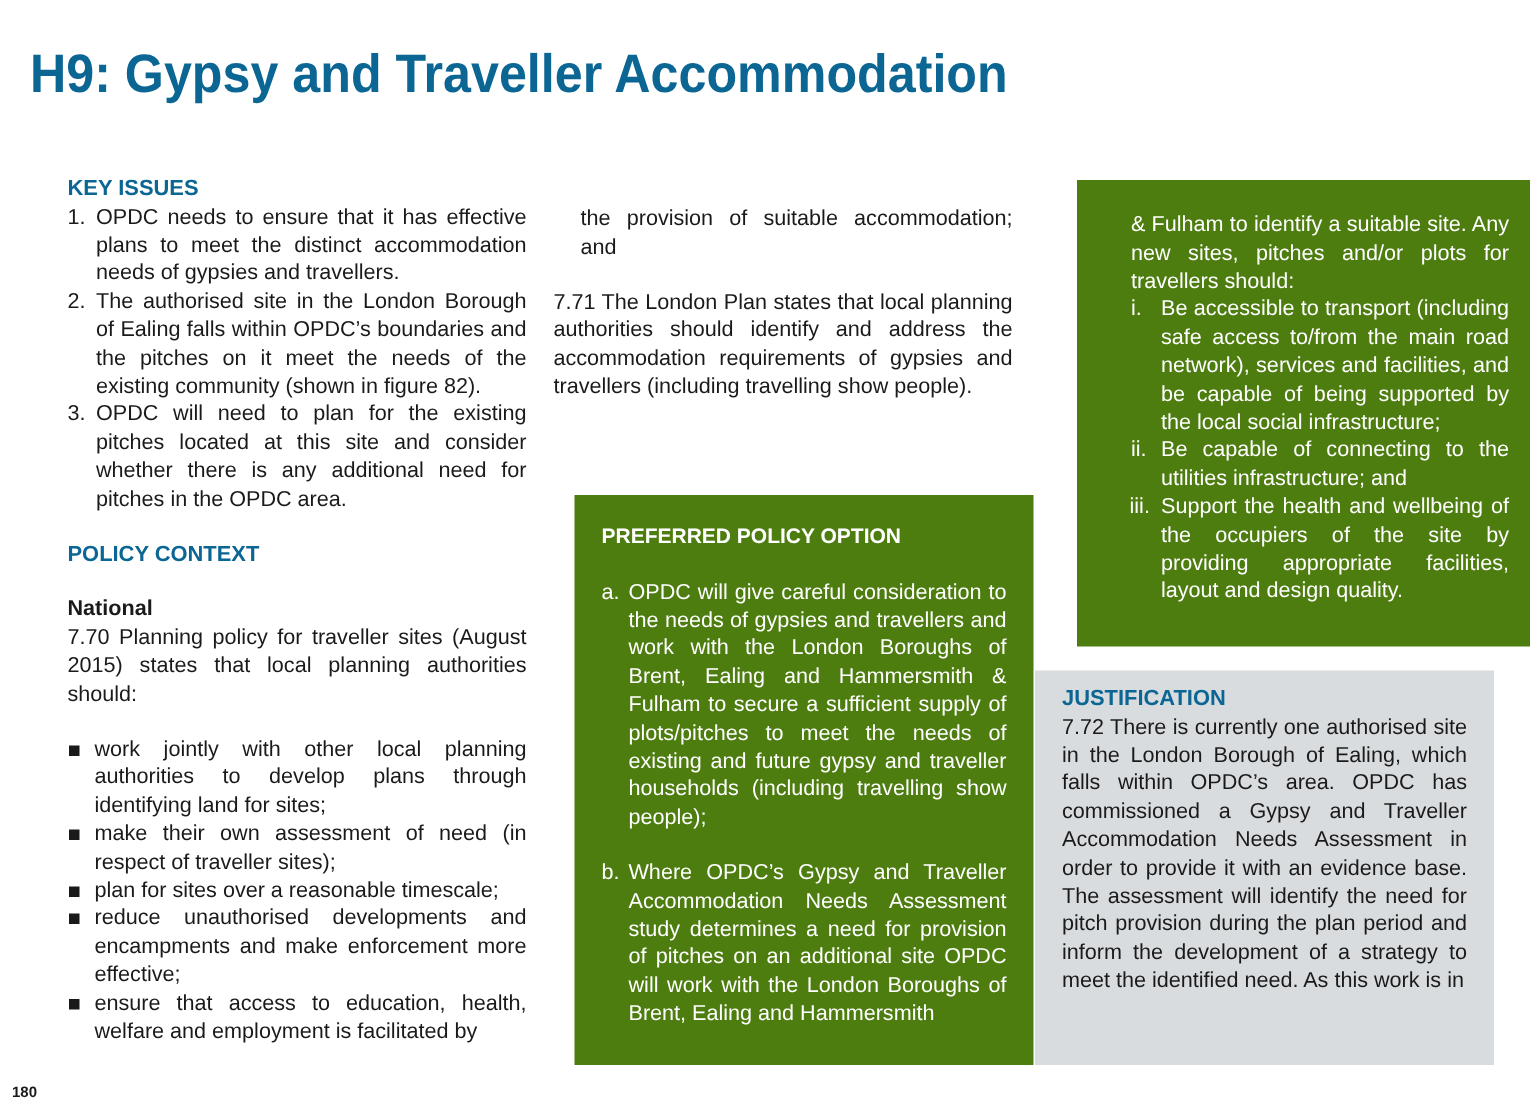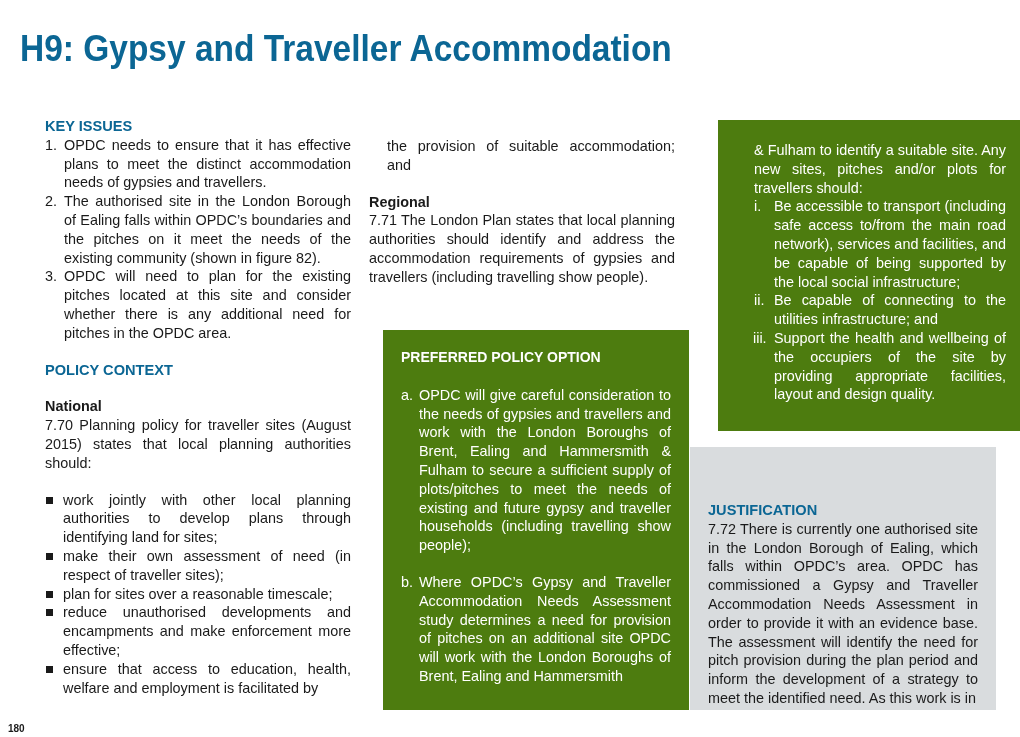--- a/index.html
+++ b/index.html
@@ -46,21 +46,21 @@
   .roman-wrap { padding-left: 18px; }
   .roman-list { list-style: none; }
   .roman-list li { position: relative; padding-left: 20px; }
   .roman-list li .num { position: absolute; left: 0; top: 0; }
   .roman-list li.iii .num { left: -1px; }
 
   .grey-box {
     position: absolute; left: 690px; top: 447px; width: 306px; height: 263px;
     background: #d9dcde; padding: 10px 18px 0 18px; color: #1a1a1a;
   }
-  .grey-box .section-heading { color: #0b6694; margin-top: 44px; }
+  .grey-box .section-heading { color: #0b6694; }
   .grey-text { font-size: 14.4px; line-height: 18.8px; text-align: justify; }
 
   .page-number {
     position: absolute; left: 8px; top: 723px; font-size: 10px; font-weight: bold; color: #1a1a1a;
   }
 </style>
 </head>
 <body>
 
 <h1 class="title">H9: Gypsy and Traveller Accommodation</h1>
@@ -92,21 +92,20 @@
     <li><span class="sq"></span><span>make their own assessment of need (in respect of traveller sites);</span></li>
     <li><span class="sq"></span><span>plan for sites over a reasonable timescale;</span></li>
     <li><span class="sq"></span><span>reduce unauthorised developments and encampments and make enforcement more effective;</span></li>
     <li><span class="sq"></span><span>ensure that access to education, health, welfare and employment is facilitated by</span></li>
   </ul>
 </div>
 
 <div class="col col2">
   <div class="cont">the provision of suitable accommodation; and</div>
   <div class="gap-s"></div>
-  <div class="sub-heading">Regional</div>
   <div>7.71 The London Plan states that local planning authorities should identify and address the accommodation requirements of gypsies and travellers (including travelling show people).</div>
 </div>
 
 <div class="blue-box blue-a">
   <div class="blue-heading">PREFERRED POLICY OPTION</div>
   <div style="height:19px"></div>
   <ol class="blue-list blue-text">
     <li>
       <span class="num">a.</span>
       <span>OPDC will give careful consideration to the needs of gypsies and travellers and work with the London Boroughs of Brent, Ealing and Hammersmith &amp; Fulham to secure a sufficient supply of plots/pitches to meet the needs of existing and future gypsy and traveller households (including travelling show people);</span>

